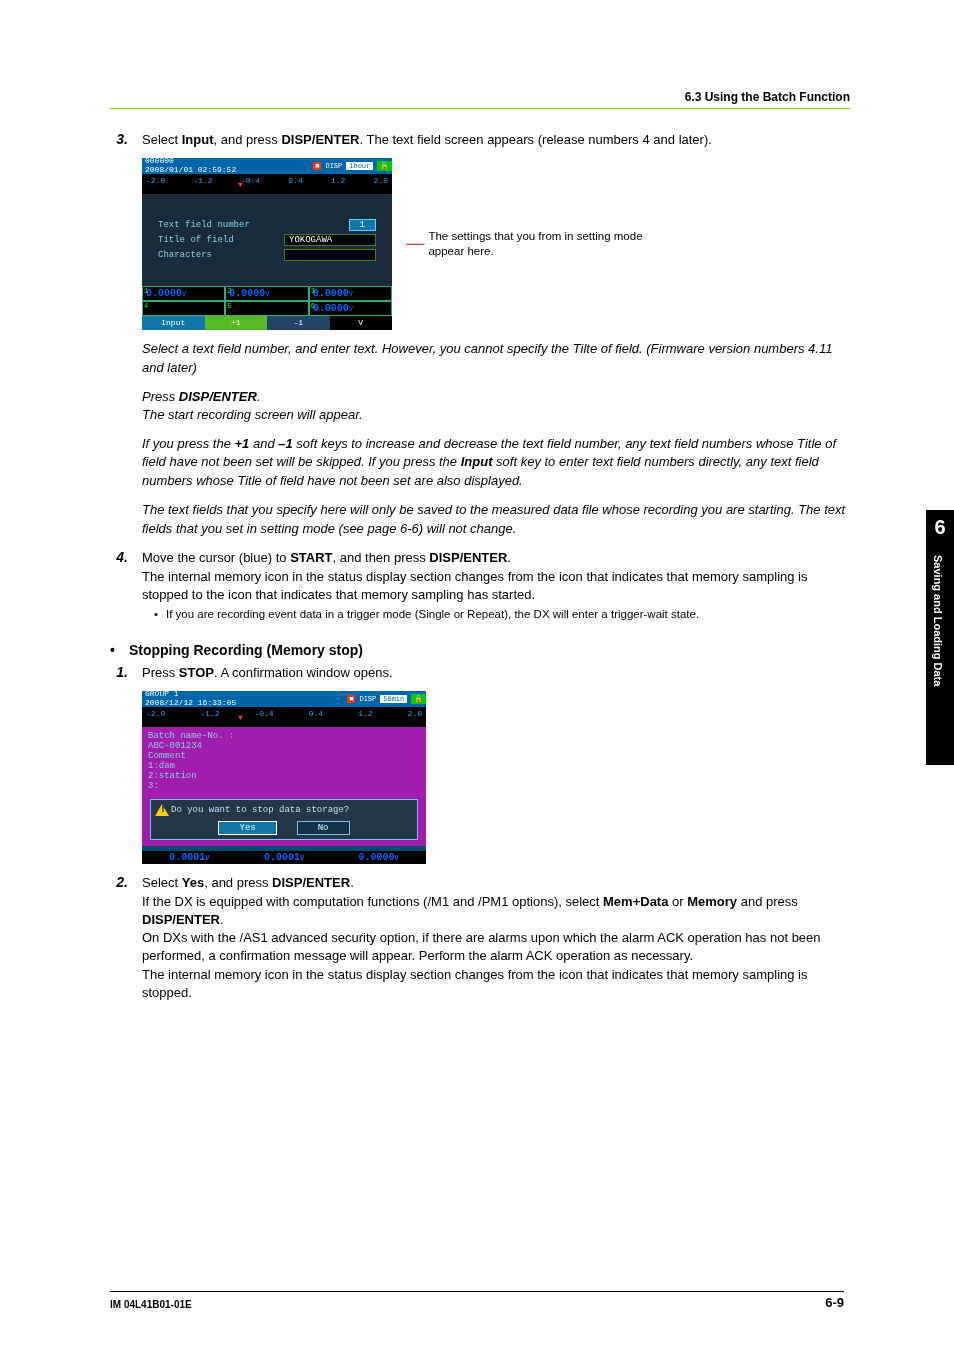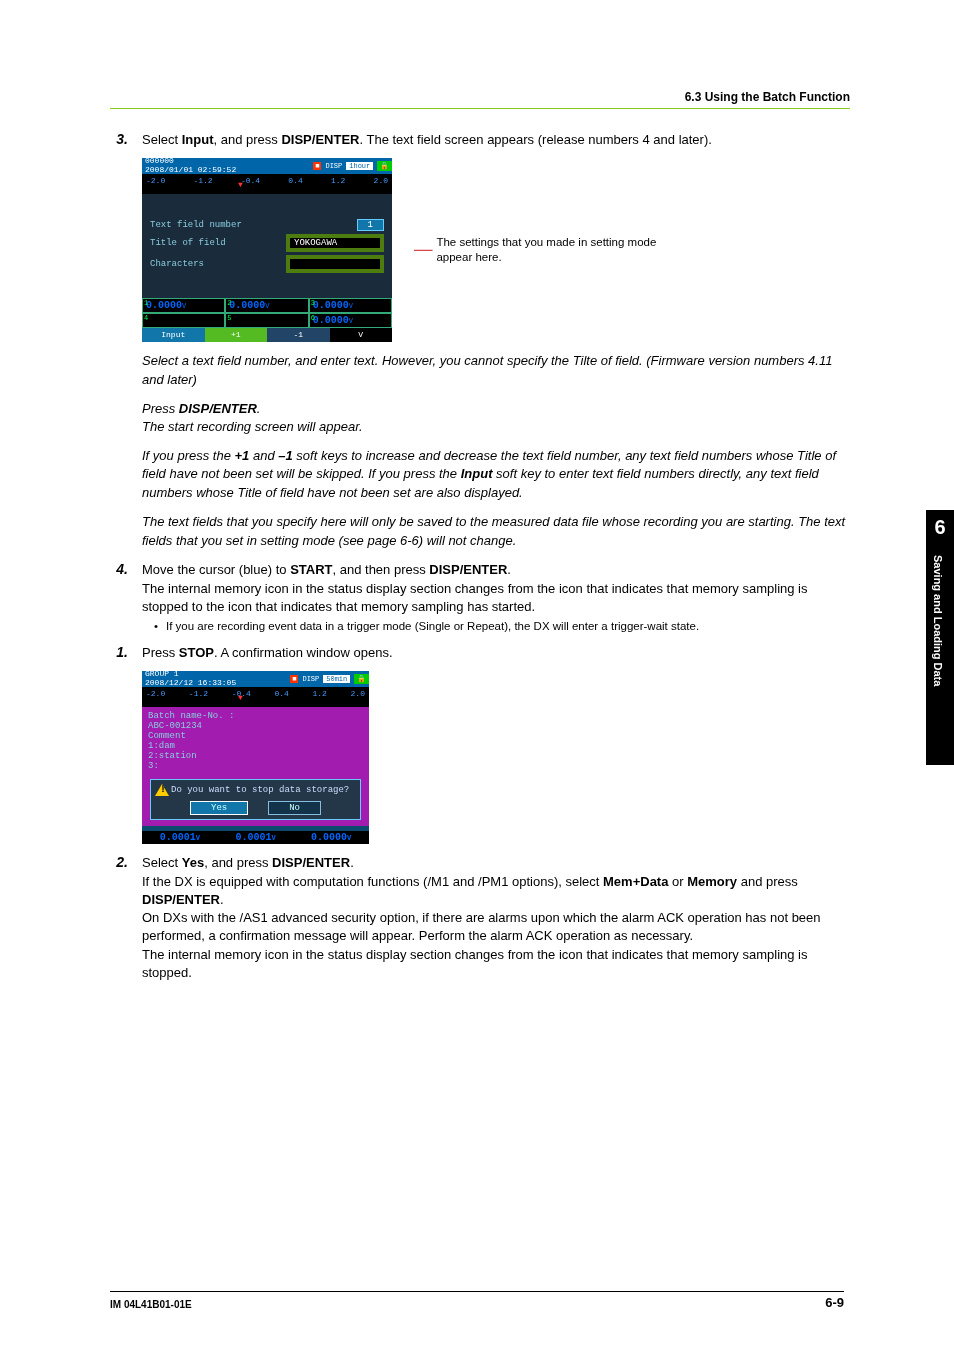--- a/index.html
+++ b/index.html
@@ -114,21 +114,21 @@
 
   
   .shot {
     font-family: "Courier New", monospace;
     font-size: 9px;
     color: #9bd;
   }
   .shot1-wrap {
     display: flex;
     align-items: center;
-    gap: 22px;
+    gap: 14px;
     margin: 4px 0 10px 32px;
   }
   .shot1 {
     width: 250px;
     background: #000;
     position: relative;
   }
   .s-titlebar {
     display: flex;
     align-items: center;
@@ -151,44 +151,44 @@
     justify-content: space-between;
     position: relative;
   }
   .s-ruler .caret{color:#f33;position:absolute;left:96px;top:6px;font-size:8px}
   .s-body1 {
     background: #1a2c3c;
     padding: 22px 8px;
     color: #8cd;
     font-size: 9px;
   }
-  .s-row { display:flex; justify-content: space-between; margin:3px 0; align-items:center;}
+  .s-row { display:flex; justify-content: space-between; margin:3px 8px; align-items:center;}
   .s-field-num { background:#17a; border:1px solid #6cf; color:#fff; padding:0 10px; }
-  .s-field-txt { background:#000; border:4px solid #4d7c0f; color:#fff; padding:0 4px; min-width:82px; display:inline-block;}
+  .s-field-txt { background:#000; border:1px solid #4d7c0f; color:#fff; padding:0 4px; min-width:82px; display:inline-block;}
   .s-vals {
     display: grid;
     grid-template-columns: 1fr 1fr 1fr;
     background:#000;
   }
   .s-valcell { border:1px solid #3a7; padding:1px 3px; color:#0f0; background:#000; position:relative;}
   .s-valcell .n{color:#0f4;font-size:7px;position:absolute;left:1px;top:0;}
   .s-valcell span.val{color:#06f;font-weight:bold;font-size:10px;}
   .s-valcell span.u{color:#06f;font-size:7px;}
   .s-soft { display:flex; height:14px;}
   .s-soft > div { flex:1; font-size:8px; text-align:center; line-height:14px; color:#fff;}
   .sk-input{background:#17a;}
   .sk-p1{background:#5b2;color:#030;}
   .sk-m1{background:#246;}
   .sk-v{background:#000;color:#9bd;}
   .callout { font-size:11.5px; line-height:1.3; max-width:220px; }
   .callout-line{color:#c00;font-weight:bold;}
 
   
   .shot2 {
-    width: 227px;
+    width: 284px;
     background:#000;
     margin: 4px 0 10px 32px;
   }
   .s-body2 { background:#a21caf; padding:4px 6px 2px 6px; color:#8cd; font-size:9px;}
   .s-dlg {
     background:#233748;
     border:1px solid #6cf;
     margin:8px 2px 4px 2px;
     padding:4px;
   }
@@ -264,21 +264,21 @@
       </div>
       <div class="s-soft">
         <div class="sk-input">Input</div>
         <div class="sk-p1">+1</div>
         <div class="sk-m1">-1</div>
         <div class="sk-v">V</div>
       </div>
     </div>
     <div style="display:flex;align-items:center;gap:4px">
       <span class="callout-line">──</span>
-      <div class="callout">The settings that you made in setting mode appear here.</div>
+      <div class="callout">The settings that you from in setting mode appear here.</div>
     </div>
   </div>
 
   <div class="indent-body">
     <div class="para">Select a text field number, and enter text. However, you cannot specify the Tilte of field. (Firmware version numbers 4.11 and later)</div>
     <div>
       <span>Press </span><b>DISP/ENTER</b><span>.</span>
     </div>
     <div class="small">The start recording screen will appear.</div>
     <div class="para">
@@ -291,20 +291,21 @@
     <div class="step-num">4.</div>
     <div class="step-body">
       <span>Move the cursor (blue) to </span><b>START</b><span>, and then press </span><b>DISP/ENTER</b><span>.</span>
       <div class="small">The internal memory icon in the status display section changes from the icon that indicates that memory sampling is stopped to the icon that indicates that memory sampling has started.</div>
       <div class="bullet">
           <span>If you are recording event data in a trigger mode (Single or Repeat), the DX will enter a trigger-wait state.</span>
         </div>
     </div>
   </div>
 
+  <div class="h4">• Stopping Recording (Memory stop)</div>
 
   <div class="step">
     <div class="step-num">1.</div>
     <div class="step-body">
       <span>Press </span><b>STOP</b><span>. A confirmation window opens.</span>
     </div>
   </div>
 
   <div class="shot shot2">
     <div class="s-titlebar">

